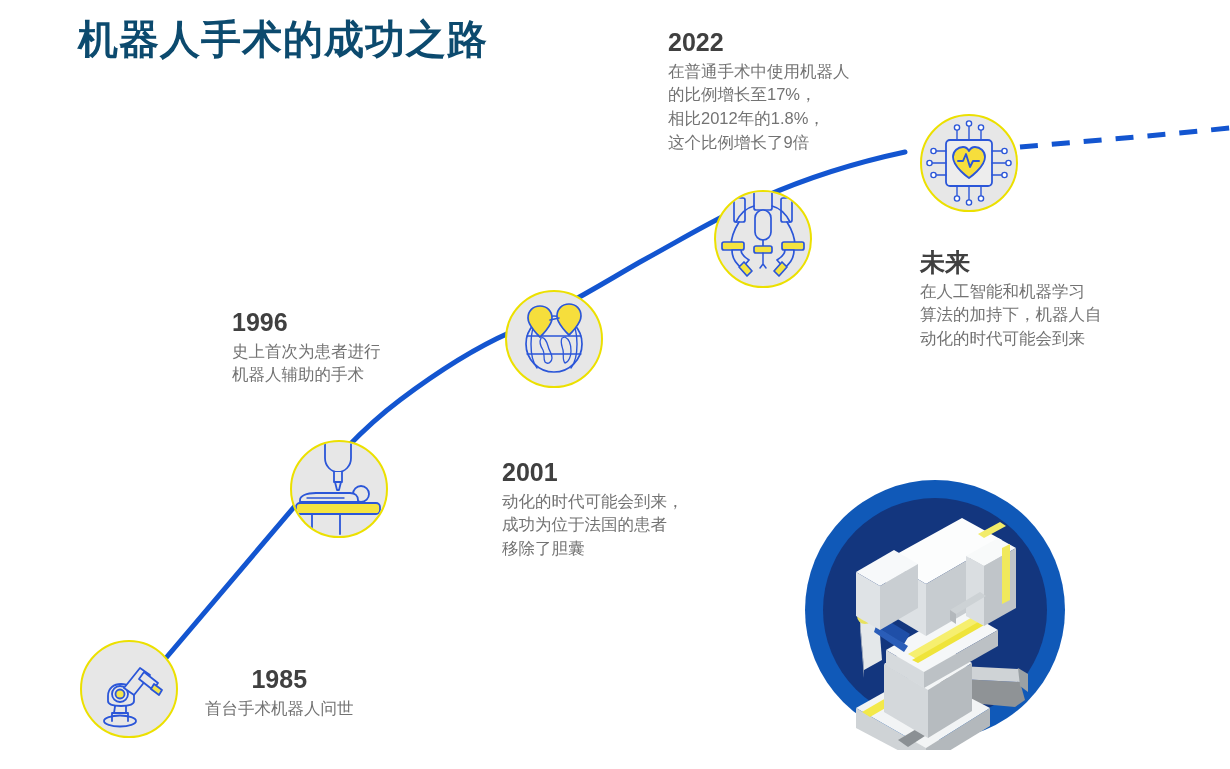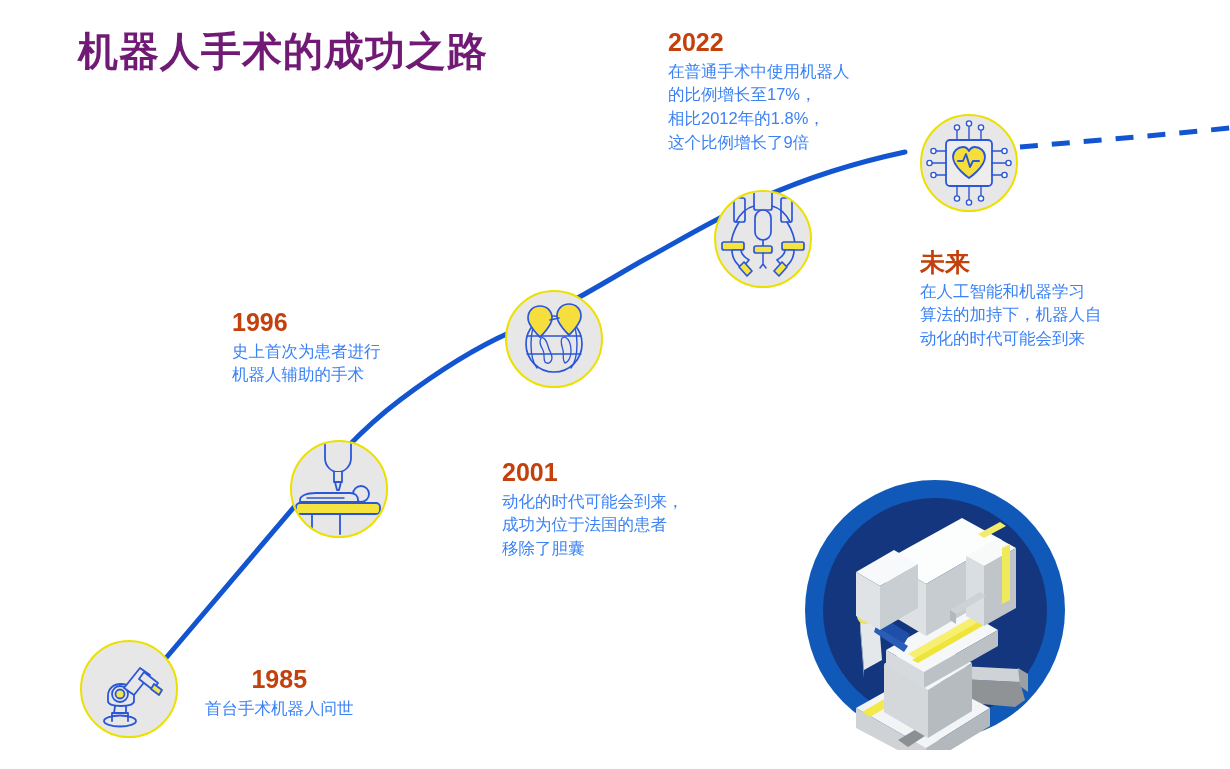--- a/index.html
+++ b/index.html
@@ -20,45 +20,44 @@
     height: 769px;
   }
   .abs { position: absolute; }
 
   
   .title {
     left: 78px;
     top: 12px;
     font-size: 40px;
     font-weight: bold;
-    color: #701a75;
+    color: #0c4a6e;
     letter-spacing: 1px;
     white-space: nowrap;
-    margin-top: 12px;
   }
 
   
   #curve-layer {
     left: 0; top: 0;
     width: 1230px; height: 769px;
     pointer-events: none;
   }
 
   
   .milestone-text { white-space: nowrap; }
   .milestone-year {
     font-size: 25px;
     font-weight: bold;
-    color: #c2410c;
+    color: #404040;
     line-height: 1.18;
     margin-bottom: 2px;
   }
   .milestone-desc {
     font-size: 16.5px;
-    color: #3b82f6;
+    color: #737373;
     line-height: 1.45;
     font-weight: normal;
   }
   .milestone-desc div { white-space: nowrap; }
 
   .m-2022 { left: 668px; top: 28px; }
   .m-future { left: 920px; top: 248px; }
   .m-1997 { left: 232px; top: 308px; }
   .m-2001 { left: 502px; top: 418px; margin-top: 40px; }
   .m-1985 { left: 205px; top: 665px; text-align: center; }

